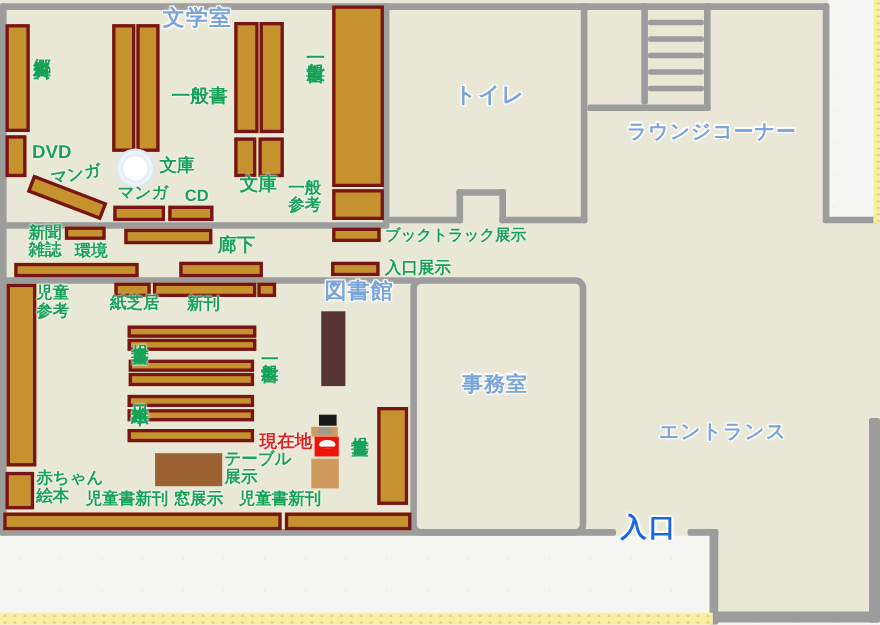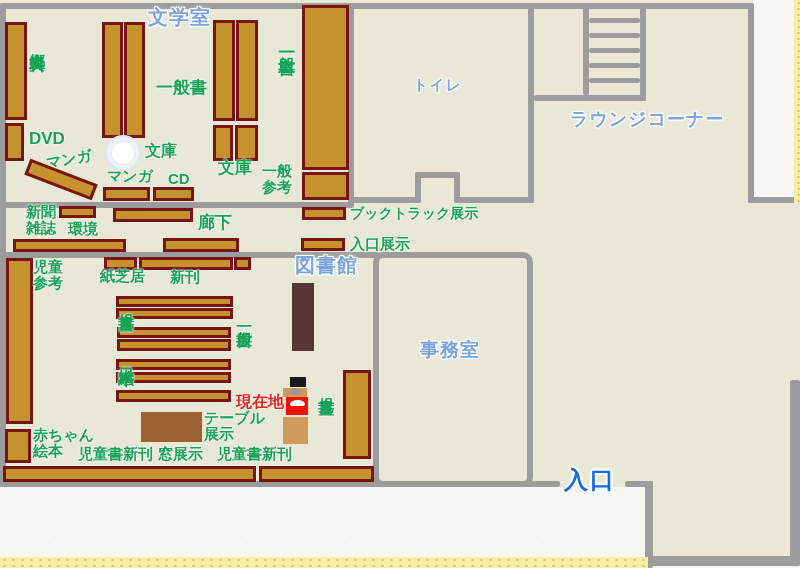--- a/index.html
+++ b/index.html
@@ -114,24 +114,25 @@
   </div>
   <div class="solid" style="left:286px;top:397px;width:22px;height:18px;background:#ee1208">
     <div class="oval" style="left:4px;top:3px;width:15px;height:8px;background:#fff"></div>
     <div class="solid" style="left:4px;top:9px;width:15px;height:2px;background:#ee1208"></div>
   </div>
   <div class="solid" style="left:283px;top:417px;width:25px;height:27px;background:#d09a5c"></div>
 
   <div class="circle" style="left:110px;top:140px"></div>
 
   <div class="lbl b" style="left:148px;top:7px;font-size:20px">文学室</div>
-  <div class="lbl b" style="left:413px;top:77px;font-size:15px">トイレ</div>
+  <div class="lbl b" style="left:413px;top:77px;font-size:20px">トイレ</div>
   <div class="lbl b" style="left:570px;top:110px;font-size:18px">ラウンジコーナー</div>
   <div class="lbl b" style="left:295px;top:255px;font-size:20px">図書館</div>
   <div class="lbl b" style="left:420px;top:340px;font-size:19px">事務室</div>
+  <div class="lbl b" style="left:599px;top:383px;font-size:18px">エントランス</div>
   <div class="lbl b2" style="left:564px;top:467px;font-size:24px">入口</div>
 
   <div class="lbl g v" style="left:29px;top:40px;font-size:16px">郷土資料</div>
   <div class="lbl g" style="left:29px;top:130px;font-size:17px">DVD</div>
   <div class="lbl g" style="left:46px;top:151px;font-size:15px;transform:rotate(-10deg)">マンガ</div>
   <div class="lbl g" style="left:156px;top:79px;font-size:17px">一般書</div>
   <div class="lbl g" style="left:145px;top:142px;font-size:16px">文庫</div>
   <div class="lbl g" style="left:107px;top:168px;font-size:15px">マンガ</div>
   <div class="lbl g" style="left:168px;top:171px;font-size:15px">CD</div>
   <div class="lbl g" style="left:218px;top:159px;font-size:17px">文庫</div>

